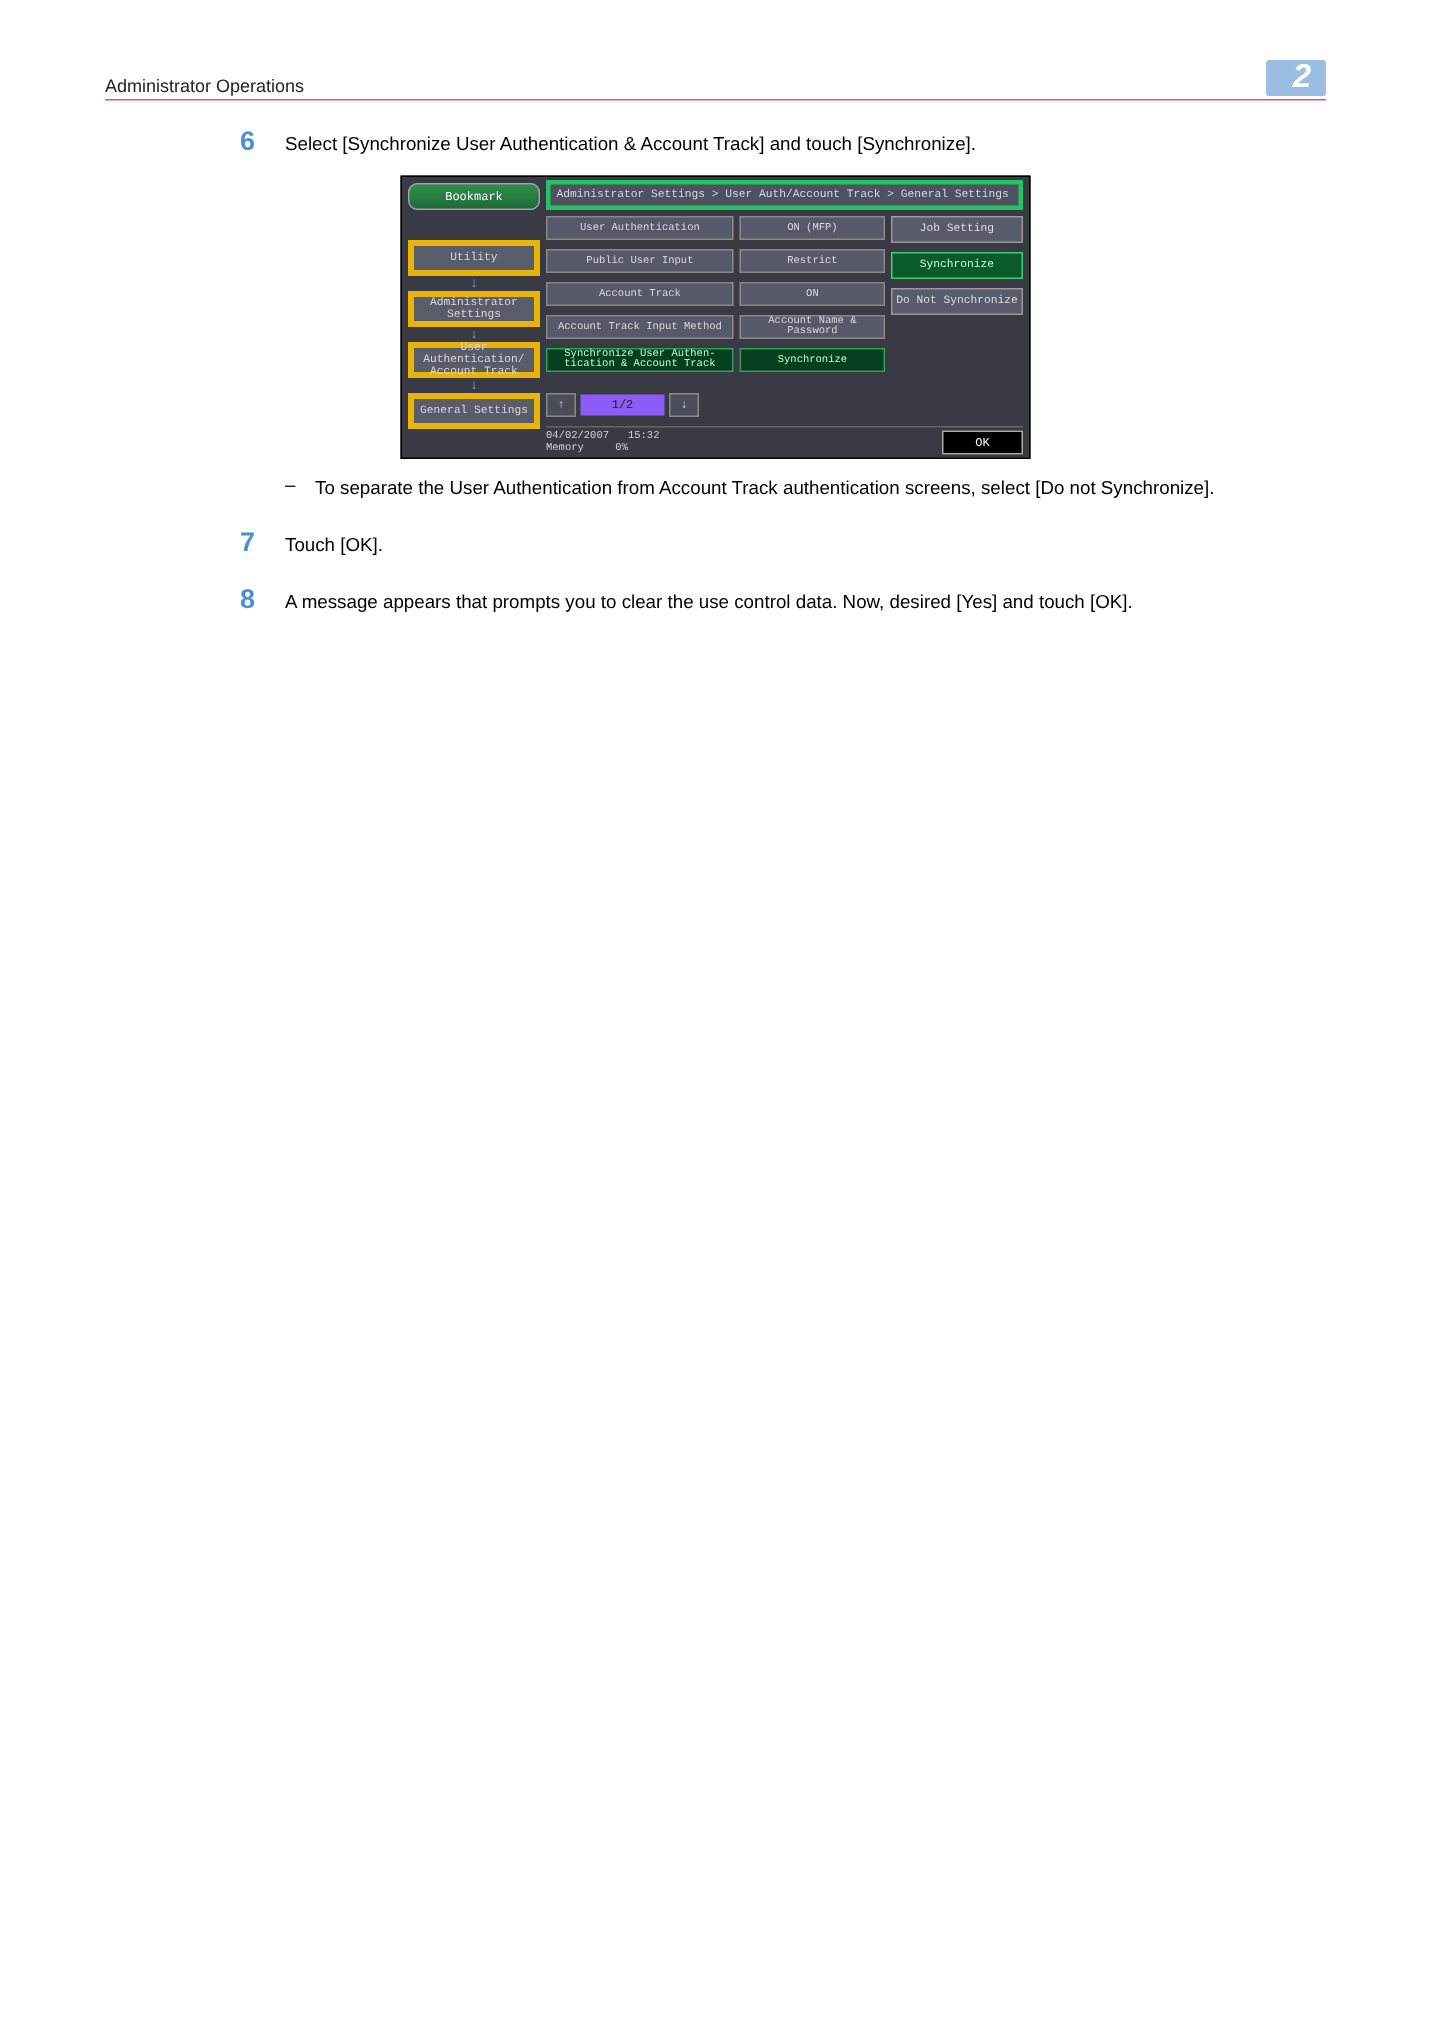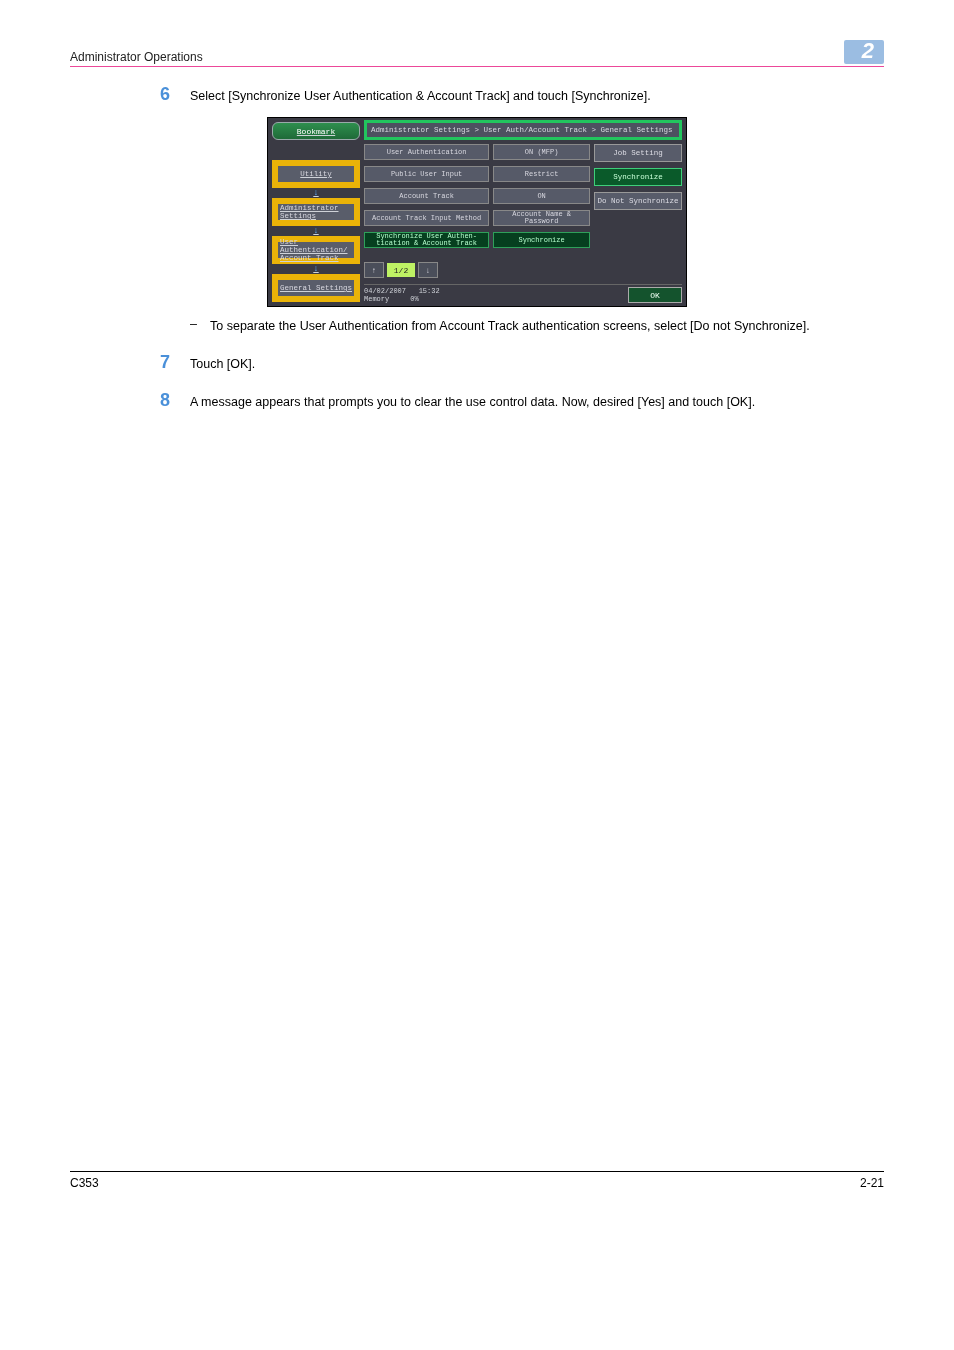--- a/index.html
+++ b/index.html
@@ -83,48 +83,48 @@
     color: #cfd2d8;
     display: flex;
     padding: 2px;
     box-sizing: border-box;
   }
   .panel-left {
     width: 92px;
     flex-shrink: 0;
     padding: 2px;
     box-sizing: border-box;
-    text-decoration: underline;
   }
   .panel-right {
     flex: 1;
     padding: 0 2px;
     box-sizing: border-box;
   }
   .bookmark-btn {
     background: linear-gradient(#2e8f4e,#1f6a38);
     color: #fff;
     border: 1px solid #9aa;
     border-radius: 6px;
     height: 16px;
     display: flex;
     align-items: center;
     justify-content: center;
     margin-bottom: 20px;
     font-size: 8px;
   }
   .crumb-btn {
     background: #595d6a;
-    border: 6px solid #eab308;
+    border: 4px solid #eab308;
     height: 16px;
     display: flex;
     align-items: center;
     justify-content: center;
     color: #d8d8e0;
     font-size: 7.5px;
+    text-align: center;
     line-height: 8px;
     padding: 0 2px;
   }
   .arrow-down {
     text-align: center;
     color: #5fb0ff;
     font-size: 9px;
     line-height: 10px;
   }
   .top-msg {
@@ -210,23 +210,23 @@
     height: 14px;
     background: #4a4e5a;
     border: 1px solid #888;
     display: flex;
     align-items: center;
     justify-content: center;
     color: #d0d0d8;
     font-size: 8px;
   }
   .pager-label {
-    width: 28px;
-    height: 14px;
-    background: #bef264;
+    width: 56px;
+    height: 14px;
+    background: #8b5cf6;
     color: #222;
     display: flex;
     align-items: center;
     justify-content: center;
     font-size: 8px;
   }
   .status-row {
     display: flex;
     justify-content: space-between;
     align-items: center;
@@ -235,21 +235,21 @@
     padding-top: 2px;
   }
   .status-text {
     font-size: 7px;
     color: #cfd2d8;
     line-height: 8px;
   }
   .ok-btn {
     width: 52px;
     height: 14px;
-    background: #14532d;
+    background: #000000;
     border: 1px solid #aaa;
     display: flex;
     align-items: center;
     justify-content: center;
     color: #f0fff4;
     font-size: 8px;
   }
 
   .footer-line {
     border-top: 1px solid #000;
@@ -340,18 +340,14 @@
   <div class="step-row">
     <div class="step-num">7</div>
     <div class="step-text">Touch [OK].</div>
   </div>
 
   <div class="step-row">
     <div class="step-num">8</div>
     <div class="step-text">A message appears that prompts you to clear the use control data. Now, desired [Yes] and touch [OK].</div>
   </div>
 
-  <div class="footer-line">
-    <span>C353</span>
-    <span>2-21</span>
-  </div>
 
 </div>
 
 </body></html>

